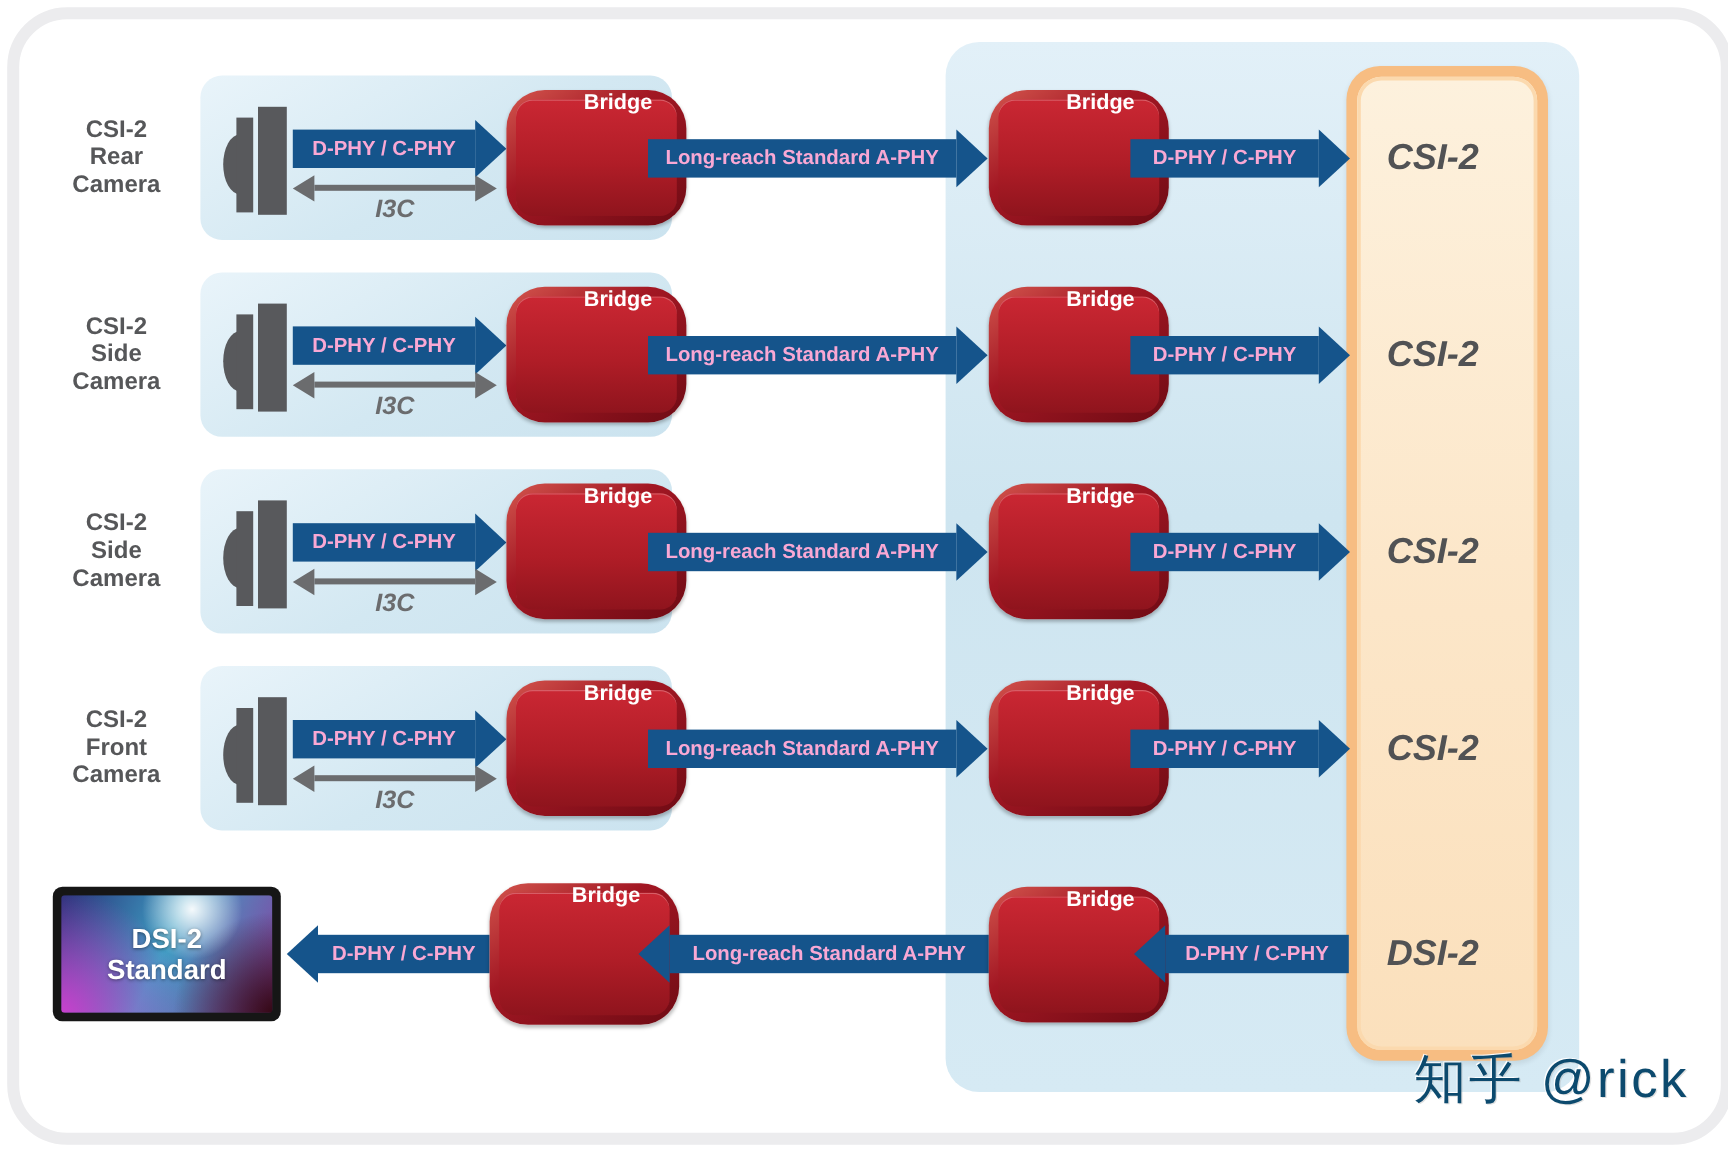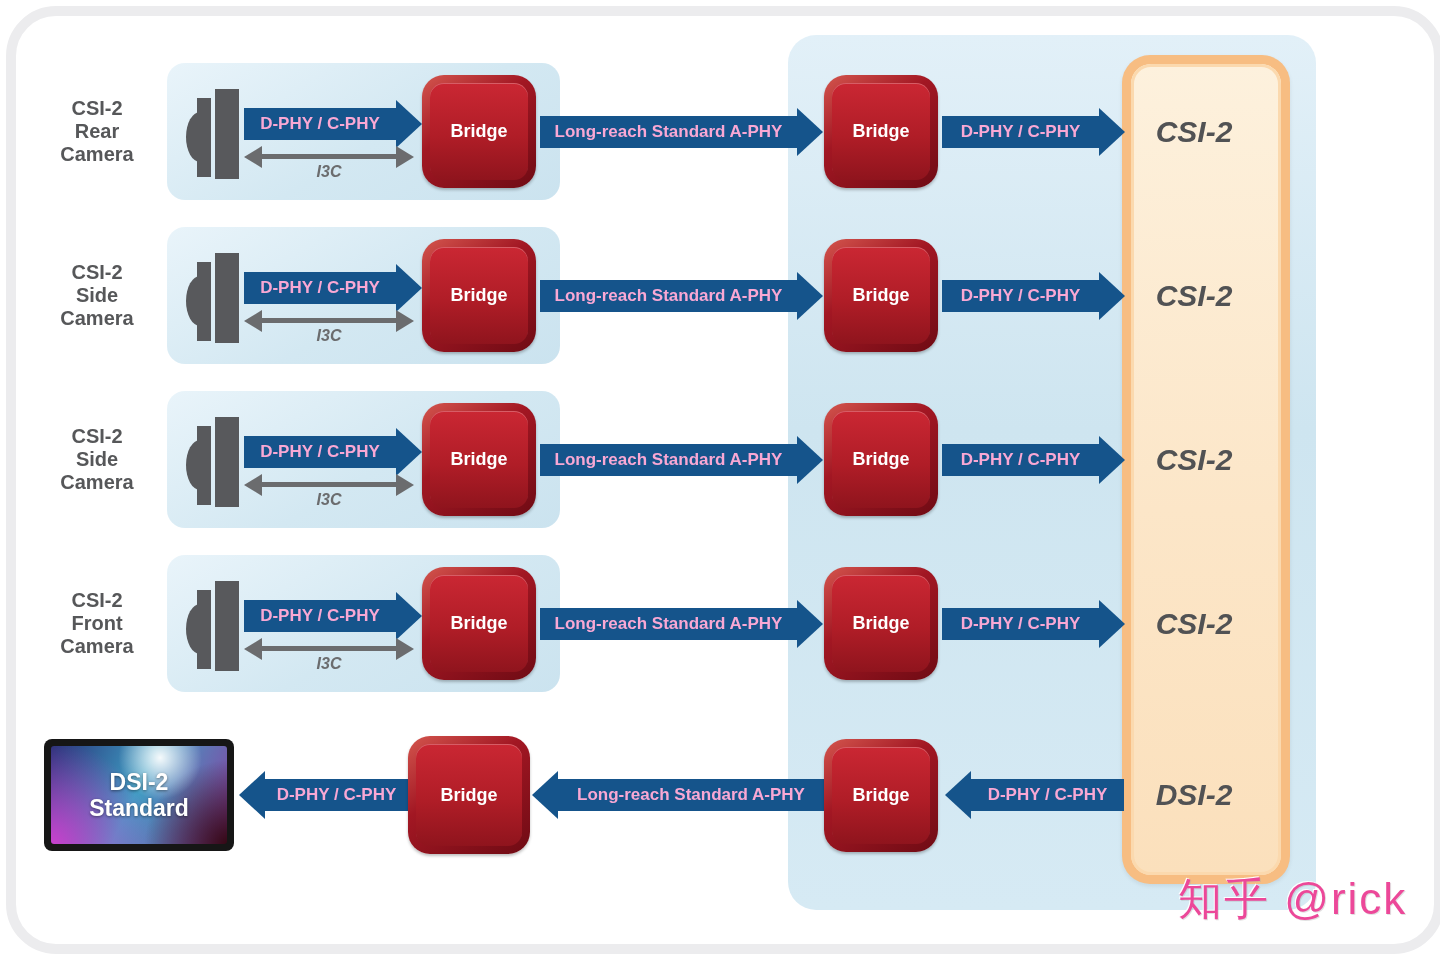--- a/index.html
+++ b/index.html
@@ -63,28 +63,28 @@
   
   .i3c-line{position:absolute;left:260px;top:91px;width:134px;height:5px;background:#6b6c6e;}
   .i3c-line::before,.i3c-line::after{
     content:"";position:absolute;top:50%;transform:translateY(-50%);width:0;height:0;
     border-top:11px solid transparent;border-bottom:11px solid transparent;
   }
   .i3c-line::before{right:100%;border-right:18px solid #6b6c6e;}
   .i3c-line::after{left:100%;border-left:18px solid #6b6c6e;}
   .i3c-label{
     position:absolute;left:242px;top:100px;width:170px;text-align:center;
-    font-style:italic;font-weight:bold;font-size:16px;color:#6b6c6e;
+    font-style:italic;font-weight:bold;font-size:21px;color:#6b6c6e;
   }
   
   .bridge{
-    position:absolute;border-radius:22px;
+    position:absolute;border-radius:32px;
     background:linear-gradient(145deg,#d4564e 0%,#a21723 40%,#6f0b14 100%);
     box-shadow:0 2px 3px rgba(0,0,0,0.25);
-    display:flex;align-items:center;justify-content:center;
+    display:flex;align-items:flex-start;justify-content:center;padding-left:36px;
   }
   .bridge::before{
     content:"";position:absolute;inset:8px;border-radius:14px;
     background:linear-gradient(180deg,#ca2733 0%,#b01d27 55%,#8f141d 100%);
     box-shadow:inset 0 1px 0 rgba(255,255,255,0.25);
   }
   .bridge-text{position:relative;z-index:1;color:#fff;font-weight:bold;font-size:18px;}
   .b1{left:420px;top:12px;width:114px;height:113px;}
   .b2{left:822px;top:12px;width:114px;height:113px;}
   
@@ -113,21 +113,21 @@
   .phy1d{left:263px;top:54px;width:143px;}
   .aphyd{left:556px;top:54px;width:266px;}
   .phy2d{left:969px;top:54px;width:153px;}
   
   .ecu-label{
     position:absolute;left:1318px;top:204px;width:108px;text-align:center;
     font-weight:bold;font-size:25px;line-height:30px;color:#47484a;
   }
   .watermark{
     position:absolute;left:1178px;top:870px;
-    font-size:44px;color:#ec4899;letter-spacing:2px;
+    font-size:44px;color:#0c4a6e;letter-spacing:2px;
     text-shadow:-1px -1px 0 rgba(255,255,255,0.95),1px 1px 0 rgba(170,170,170,0.35);
   }
 </style>
 </head>
 <body>
 
 <div class="canvas">
   <div class="card"></div>
   <div class="ecu-region"></div>
   <div class="soc-box"></div>

